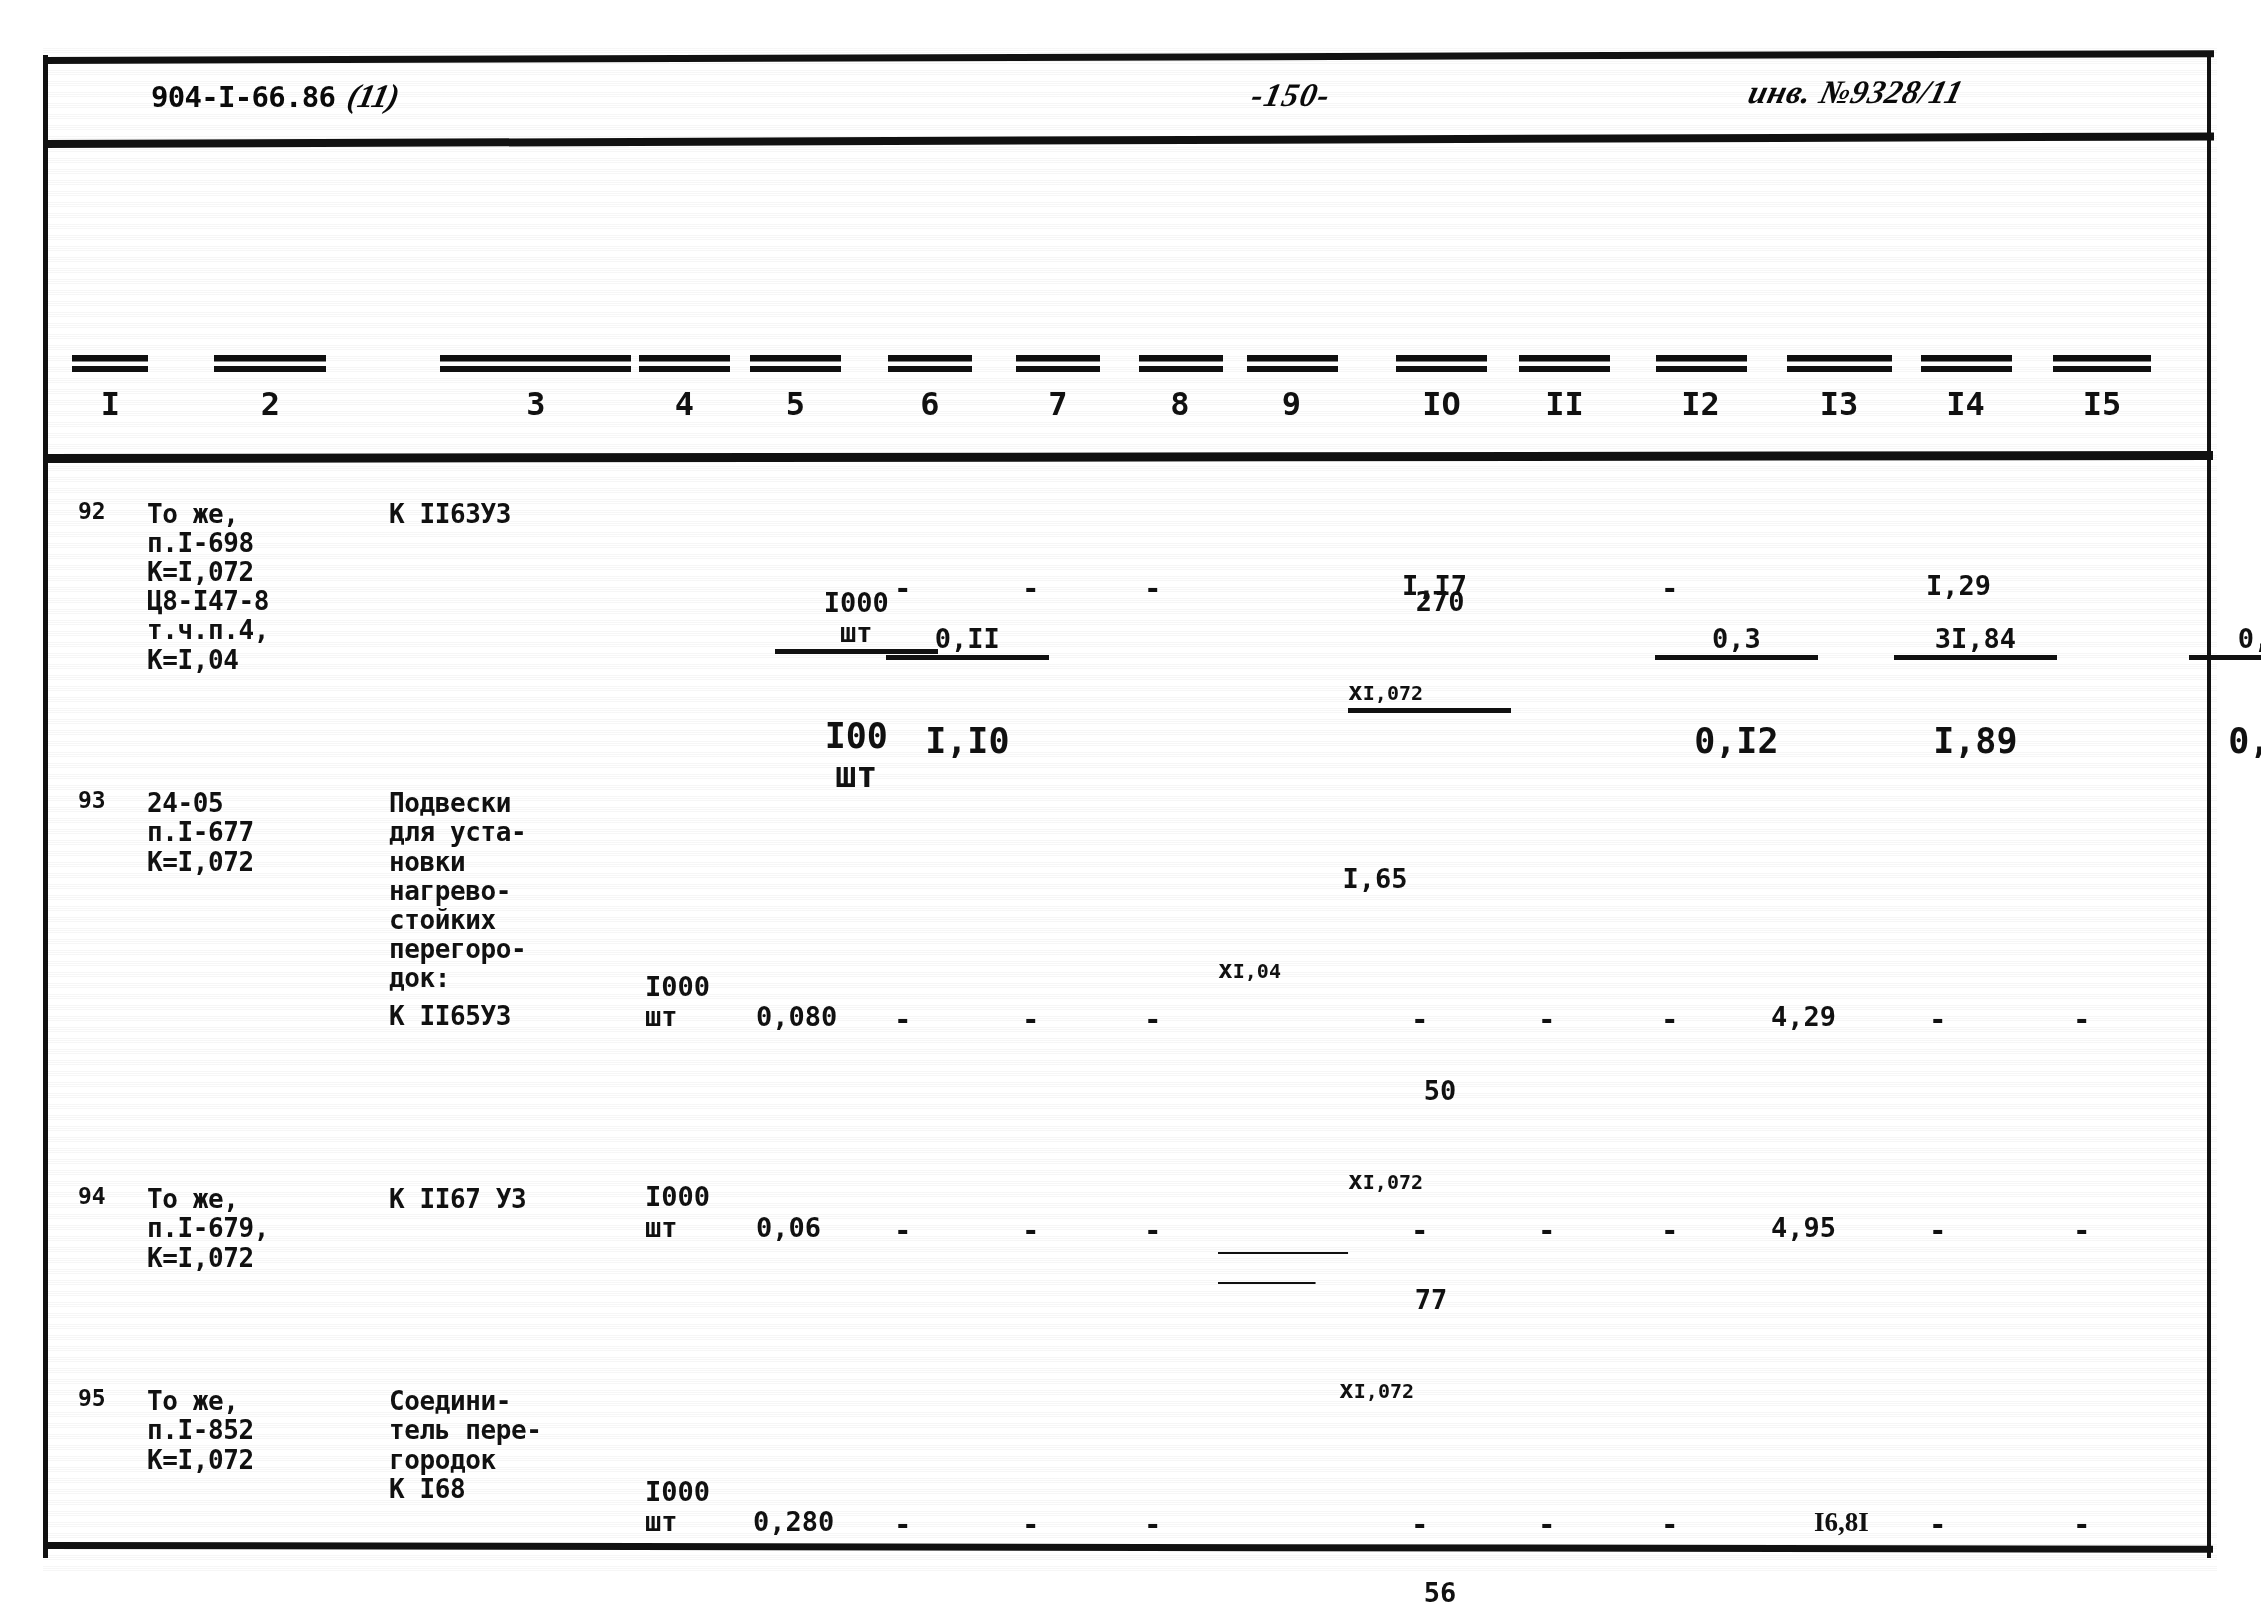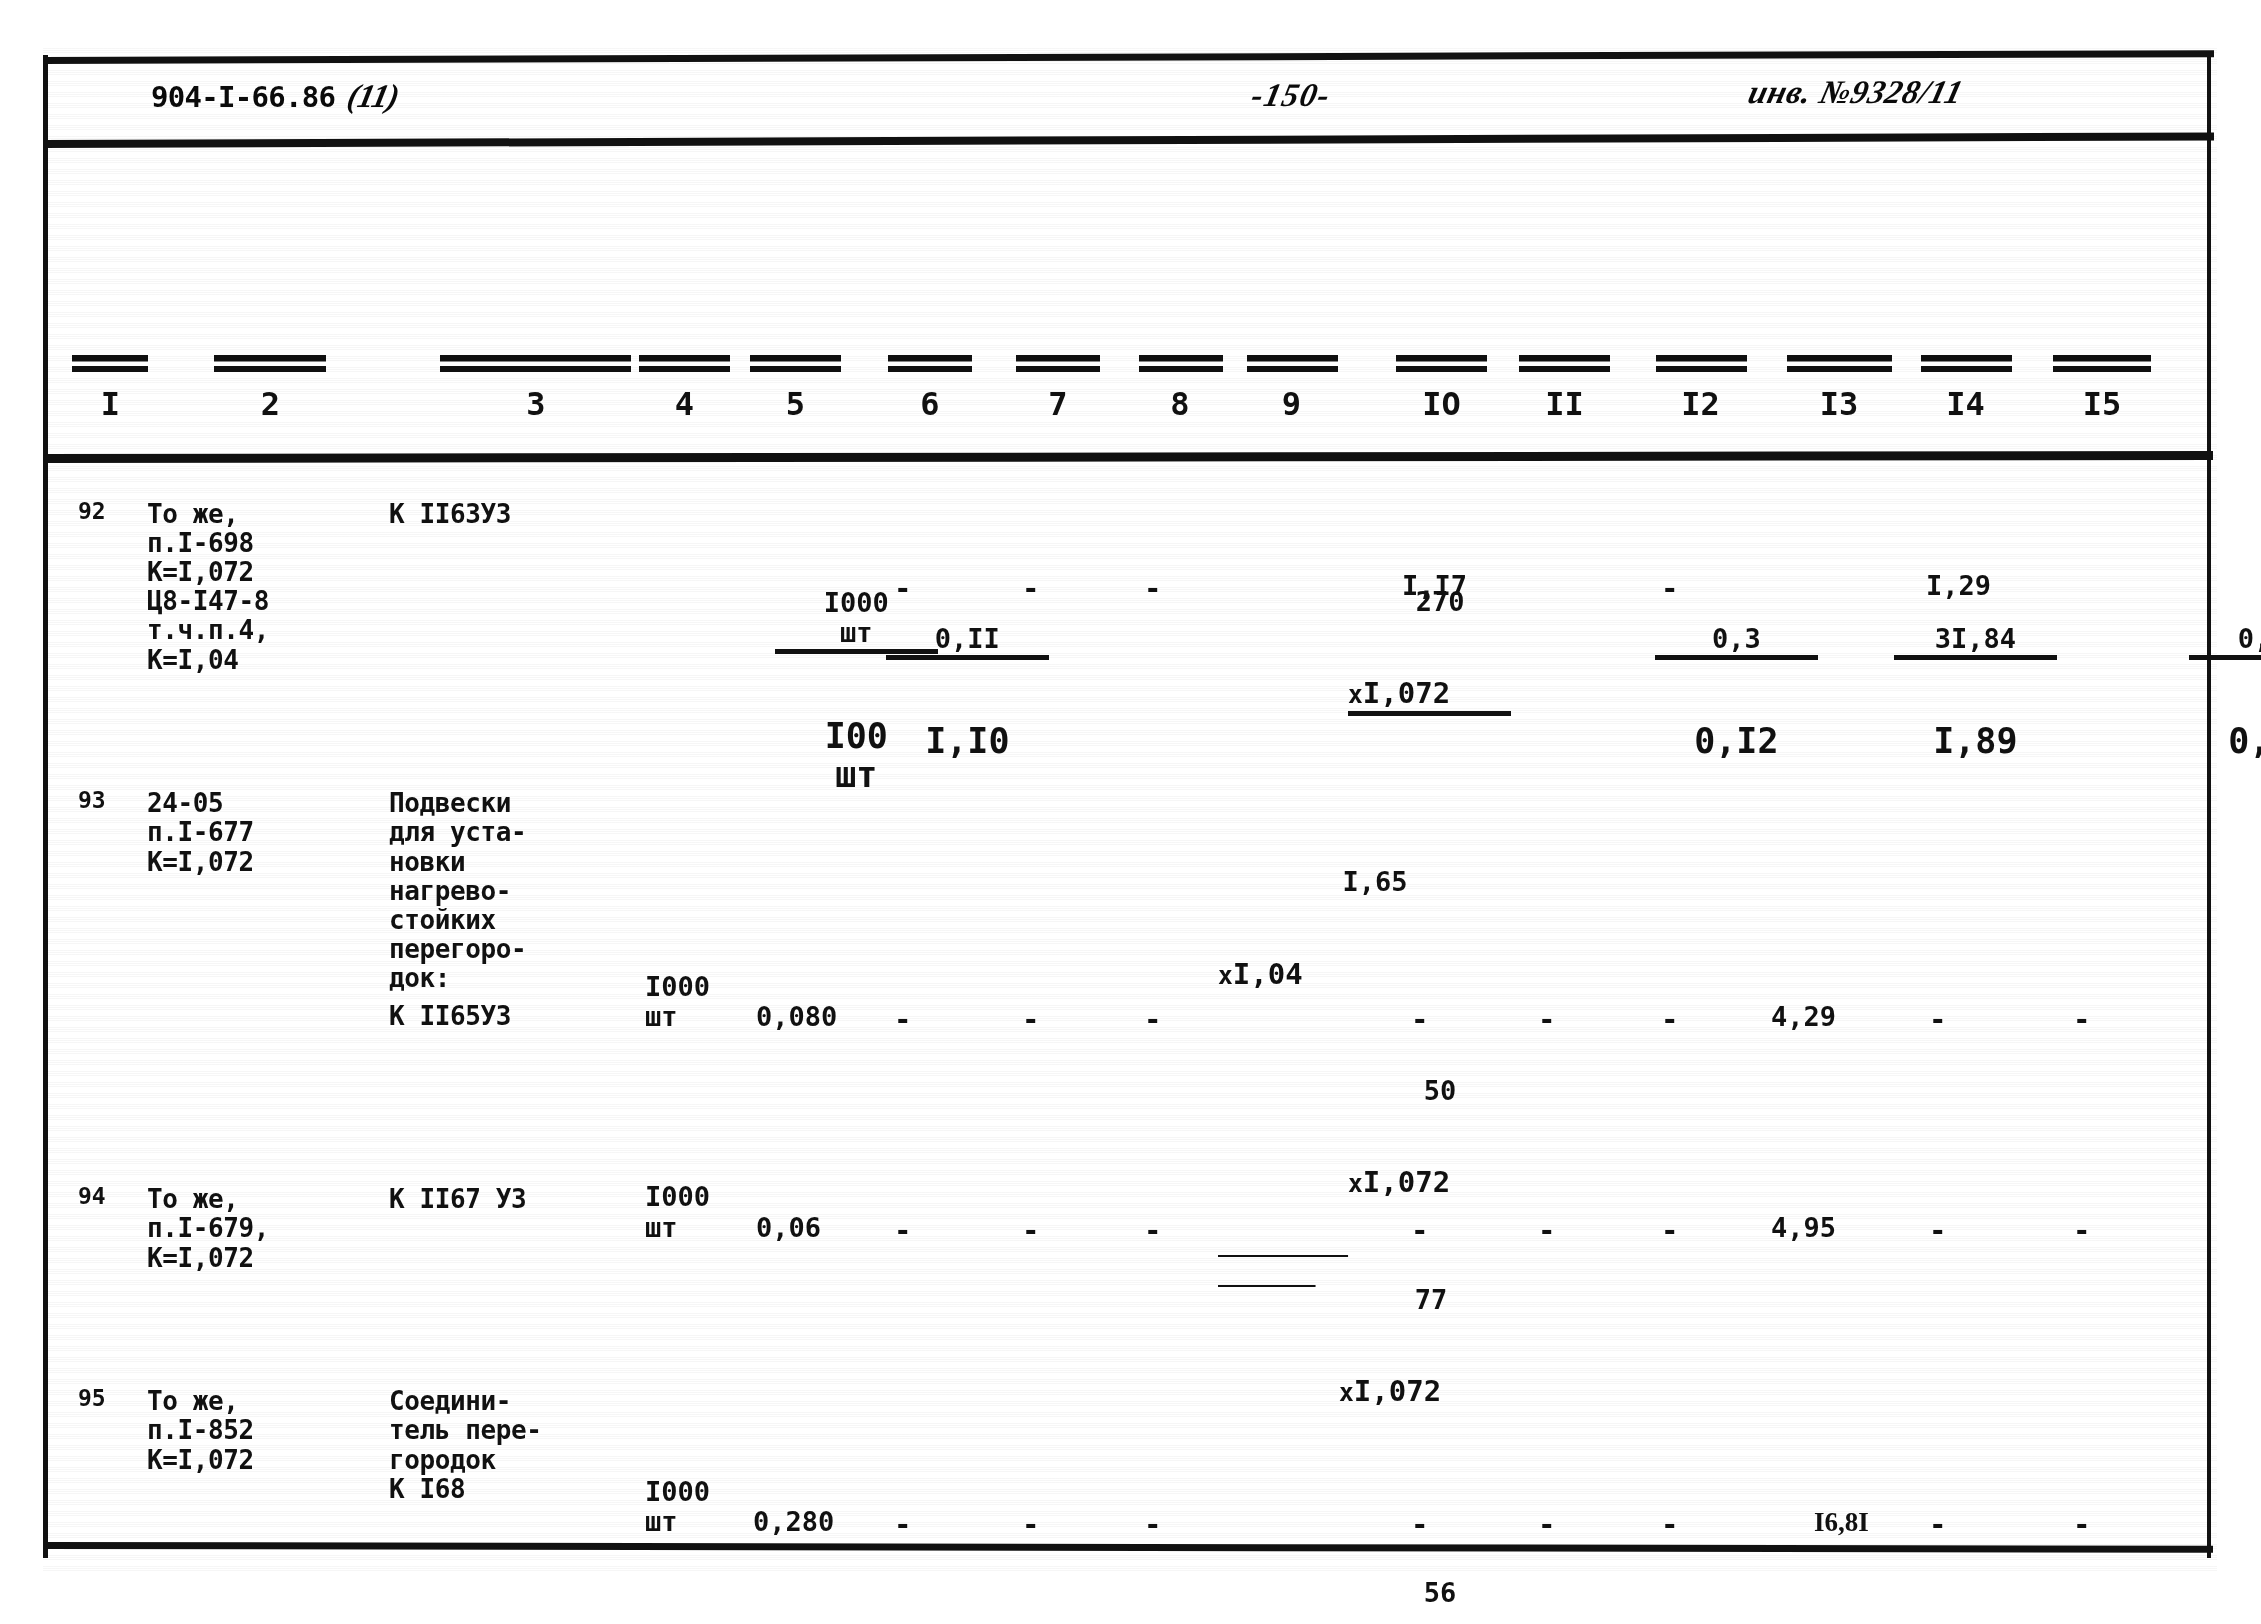--- a/index.html
+++ b/index.html
@@ -120,21 +120,21 @@
     border-bottom:5px solid #111;
     padding:0 1.4px 0.7px 1.4px;
     font-size:27px;
   }
   .frac .bot{ display:block; padding-top:2.2px; font-size:35px; }
   
   .mulstack{ display:inline-block; text-align:left; font-size:27px; }
   .mulstack .n{ display:block; margin-left:21.6px; font-size:27px;text-align:center; }
   .mulstack .m{ display:block; font-size:26px; }
   .mulstack .m .x{ font-size:24.5px; }
-  .mulstack .m .sub{ font-size:29px; }
+  .mulstack .m .sub{ font-size:20px; }
   .mulstack.ruled .m{ border-bottom:5px solid #111; padding-bottom:1.4px;}
   .bottom-rule{
     position:absolute; left:0; top:1497px; width:2170px; height:7.2px;
     background:#111;
     transform:rotate(0.1deg); transform-origin:left center;
   }
   .grain{
     position:absolute; inset:0; pointer-events:none;
     opacity:.035;
     background:repeating-linear-gradient(0deg, #000 0 0.7px, transparent 0.7px 2.2px);

